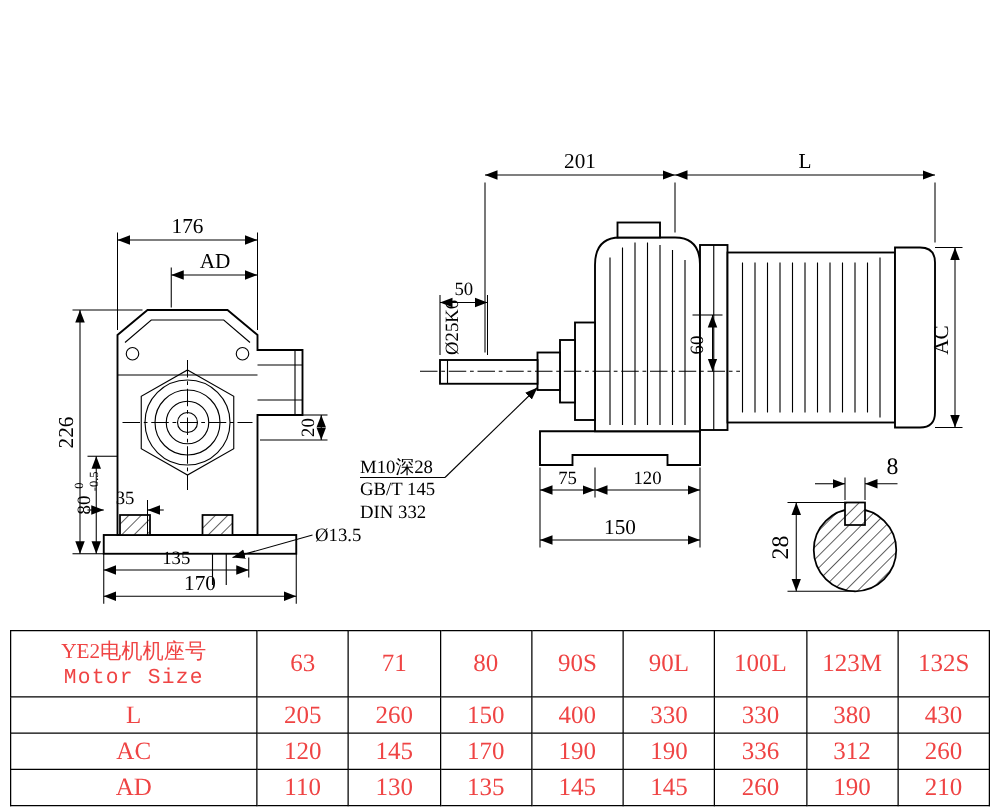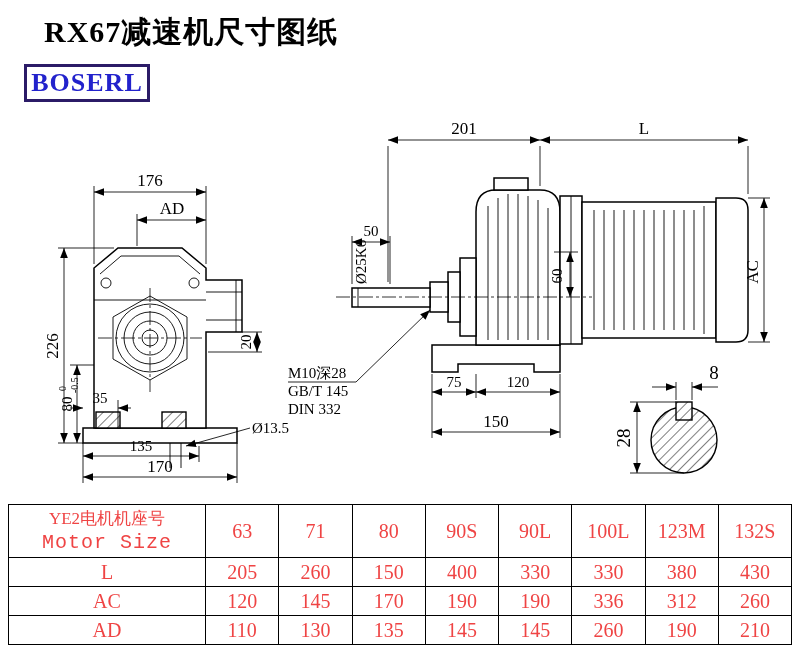--- a/index.html
+++ b/index.html
@@ -24,33 +24,29 @@
   .t  { stroke:#000; fill:none; stroke-width:0.9; }
   .e  { stroke:#000; fill:none; stroke-width:0.85; }
   .cl { stroke:#000; fill:none; stroke-width:0.8; stroke-dasharray:14 3 3 3; }
   .hatch { fill:url(#hatch); stroke:#000; stroke-width:1.4; }
 
   table.dims { position:absolute; left:8px; top:504px; width:784px; border-collapse:collapse;
                table-layout:fixed; text-align:center; font-size:20px; color:#ef4444; }
   table.dims td { border:1.6px solid #000; padding:0; height:29px; vertical-align:middle; }
   table.dims tr.header td { height:53px; }
   .hdr-cn { display:block; font-size:17px; line-height:1.3; }
-  .hdr-en { display:block; font-size:20px; letter-spacing:1px; font-family:"Liberation Mono","DejaVu Sans Mono",monospace; }
+  .hdr-en { display:block; font-size:17px; letter-spacing:1px; font-family:"Liberation Mono","DejaVu Sans Mono",monospace; }
   col.label-col { width:197px; }
 </style>
 </head>
 <body>
 
 <div class="page">
 
-  <div class="title">RX67减速机尺寸图纸</div>
-
-  <div class="logo-box">
-    <span class="logo-text">BOSERL</span>
-  </div>
+
 
   <svg class="drawing" width="800" height="500" viewBox="0 0 800 500">
     <defs>
       <marker id="arr" markerWidth="12" markerHeight="10" refX="10" refY="5" orient="auto-start-reverse" markerUnits="userSpaceOnUse">
         <path d="M0,1.2 L10,5 L0,8.8 Z" fill="#000"></path>
       </marker>
       <pattern id="hatch" width="7" height="7" patternTransform="rotate(45)" patternUnits="userSpaceOnUse">
         <rect width="7" height="7" fill="#fff"></rect>
         <line x1="0" y1="0" x2="0" y2="7" stroke="#000" stroke-width="1"></line>
       </pattern>

